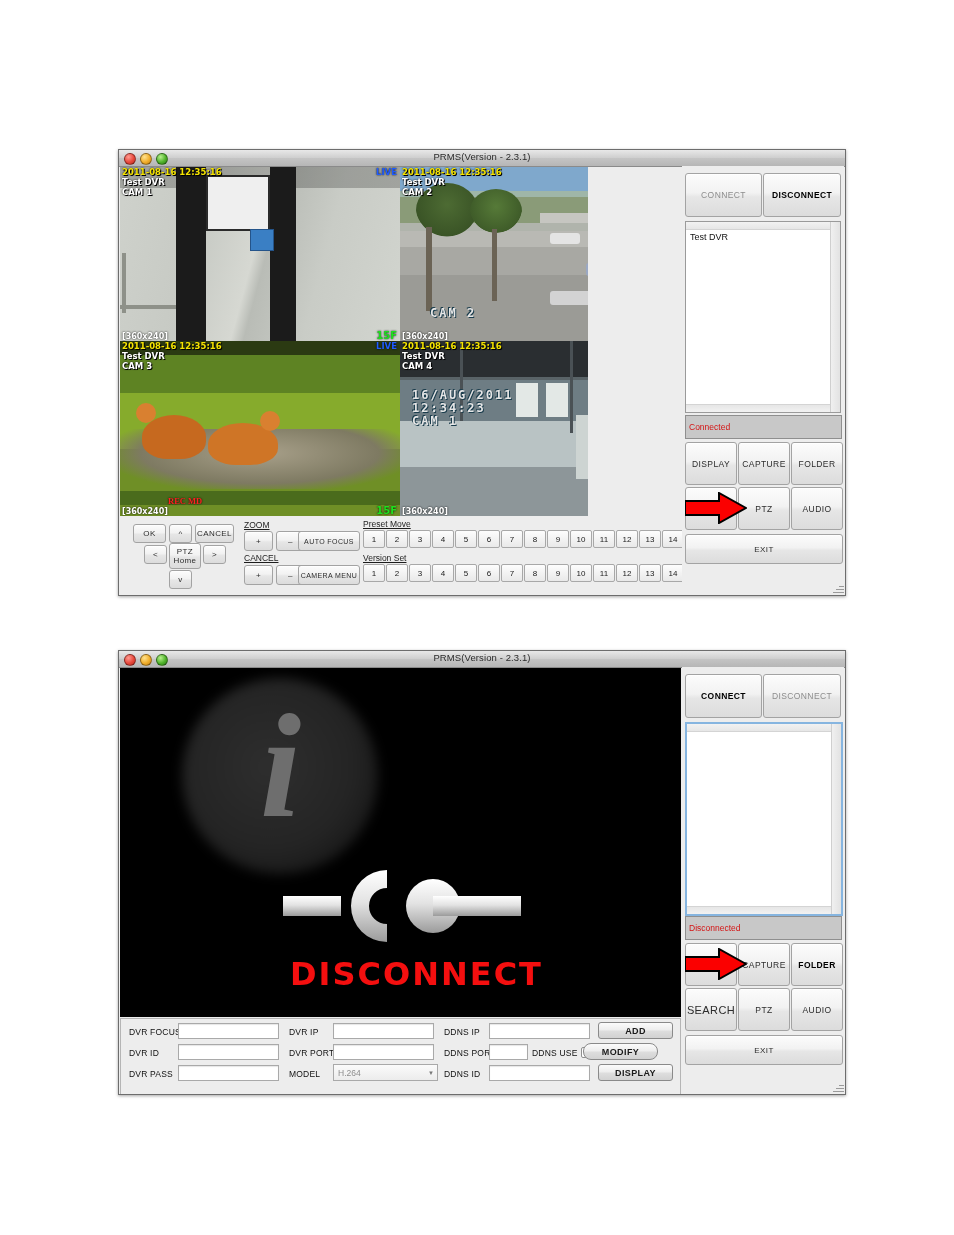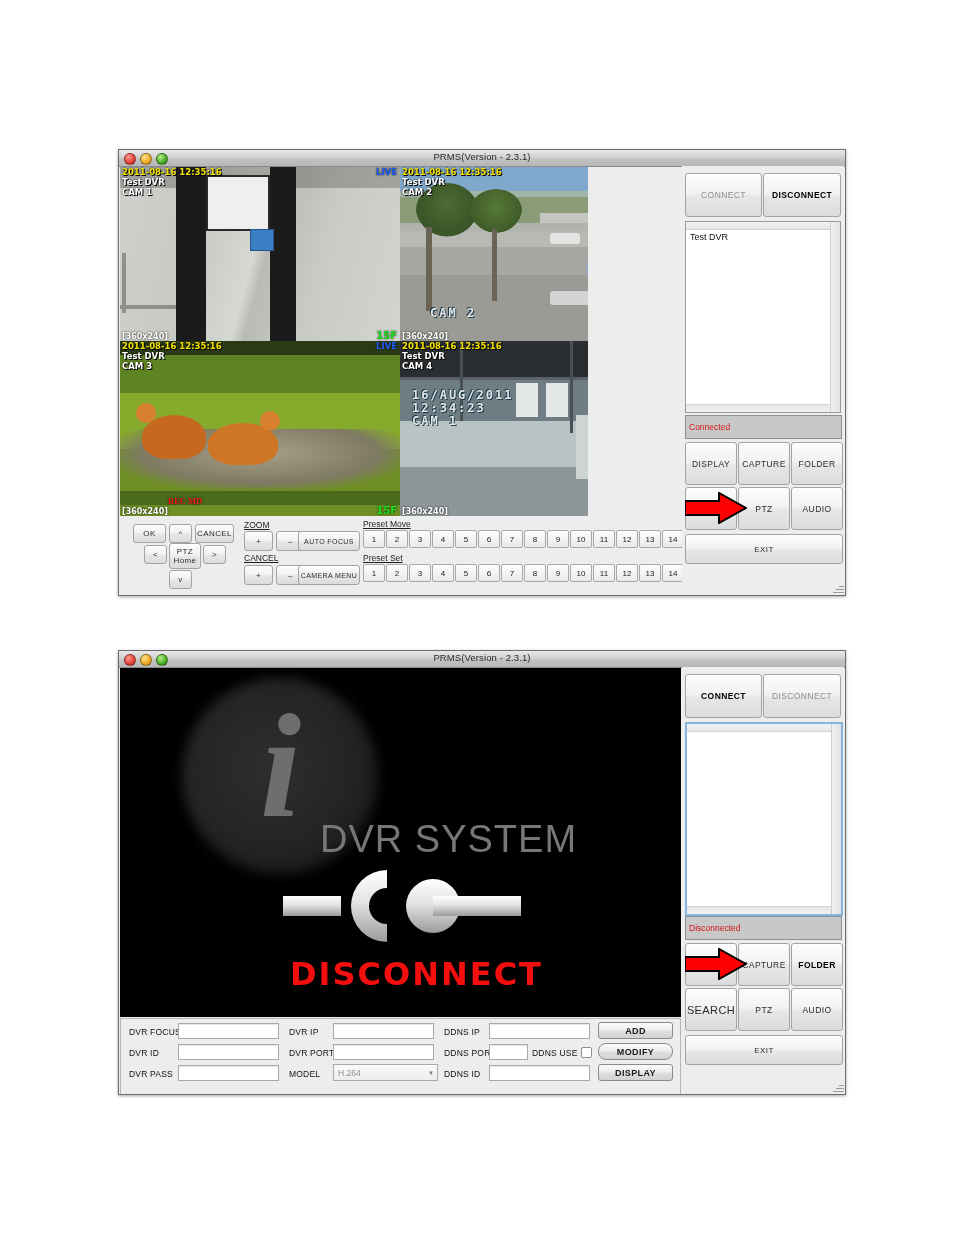--- a/index.html
+++ b/index.html
@@ -268,21 +268,21 @@
           <div class="numbtn">9</div>
           <div class="numbtn">10</div>
           <div class="numbtn">11</div>
           <div class="numbtn">12</div>
           <div class="numbtn">13</div>
           <div class="numbtn">14</div>
           <div class="numbtn">15</div>
           <div class="numbtn">16</div>
         </div>
 
-      <div class="grouplabel" style="left:243px;top:36px;">Preset Set</div>
+      <div class="grouplabel" style="left:243px;top:36px;">Version Set</div>
       <div class="numrow" style="left:243px;top:47px;">
           <div class="numbtn">1</div>
           <div class="numbtn">2</div>
           <div class="numbtn">3</div>
           <div class="numbtn">4</div>
           <div class="numbtn">5</div>
           <div class="numbtn">6</div>
           <div class="numbtn">7</div>
           <div class="numbtn">8</div>
           <div class="numbtn">9</div>
@@ -344,21 +344,20 @@
     </div>
     <div class="title-text">PRMS(Version - 2.3.1)</div>
   </div>
 
   <div class="winbody">
 
     <div class="video-area" style="width:561px;height:349px;">
       <div class="splash">
         <div class="blob" style="left:62px;top:10px;width:196px;height:196px;"></div>
         <div class="i-glyph" style="left:140px;top:24px;font-size:148px;line-height:148px;">i</div>
-        <div class="dvrsys" style="left:200px;top:152px;font-size:38px;line-height:38px;">DVR SYSTEM</div>
 
         <svg style="position:absolute;left:163px;top:200px;" width="240" height="76" viewBox="0 0 240 76">
           <defs>
             <linearGradient id="mg" x1="0" y1="0" x2="0" y2="1">
               <stop offset="0" stop-color="#ffffff"></stop>
               <stop offset="0.45" stop-color="#e3e3e3"></stop>
               <stop offset="1" stop-color="#9b9b9b"></stop>
             </linearGradient>
           </defs>
           <rect x="0" y="28" width="58" height="20" fill="url(#mg)"></rect>
@@ -393,21 +392,21 @@
       <div class="flabel" style="left:323px;top:8px;">DDNS IP</div>
       <div class="finput" style="left:368px;top:4px;width:99px;height:14px;"></div>
       <div class="flabel" style="left:323px;top:29px;">DDNS PORT</div>
       <div class="finput" style="left:368px;top:25px;width:37px;height:14px;"></div>
       <div class="flabel" style="left:411px;top:29px;">DDNS USE</div>
       <div class="checkbox" style="left:460px;top:28px;"></div>
       <div class="flabel" style="left:323px;top:50px;">DDNS ID</div>
       <div class="finput" style="left:368px;top:46px;width:99px;height:14px;"></div>
 
       <div class="actbtn" style="left:477px;top:3px;width:73px;height:15px;">ADD</div>
-      <div class="actbtn" style="left:477px;top:24px;width:73px;height:15px;border-radius:8px;">MODIFY</div>
+      <div class="actbtn" style="left:462px;top:24px;width:73px;height:15px;border-radius:8px;">MODIFY</div>
       <div class="actbtn" style="left:477px;top:45px;width:73px;height:15px;">DISPLAY</div>
     </div>
 
     <div class="sidebar" style="left:563px;top:0px;width:162px;height:426px;">
       <div class="btn strong" style="position:absolute;left:3px;top:7px;width:75px;height:42px;font-size:8.5px;">CONNECT</div>
       <div class="btn" style="position:absolute;left:81px;top:7px;width:76px;height:42px;font-size:8.5px;color:#8d8d8d;">DISCONNECT</div>
 
       <div class="listbox focused" style="left:3px;top:55px;width:154px;height:190px;">
         <div class="list-topgutter"></div>
         <div class="list-botgutter"></div>

